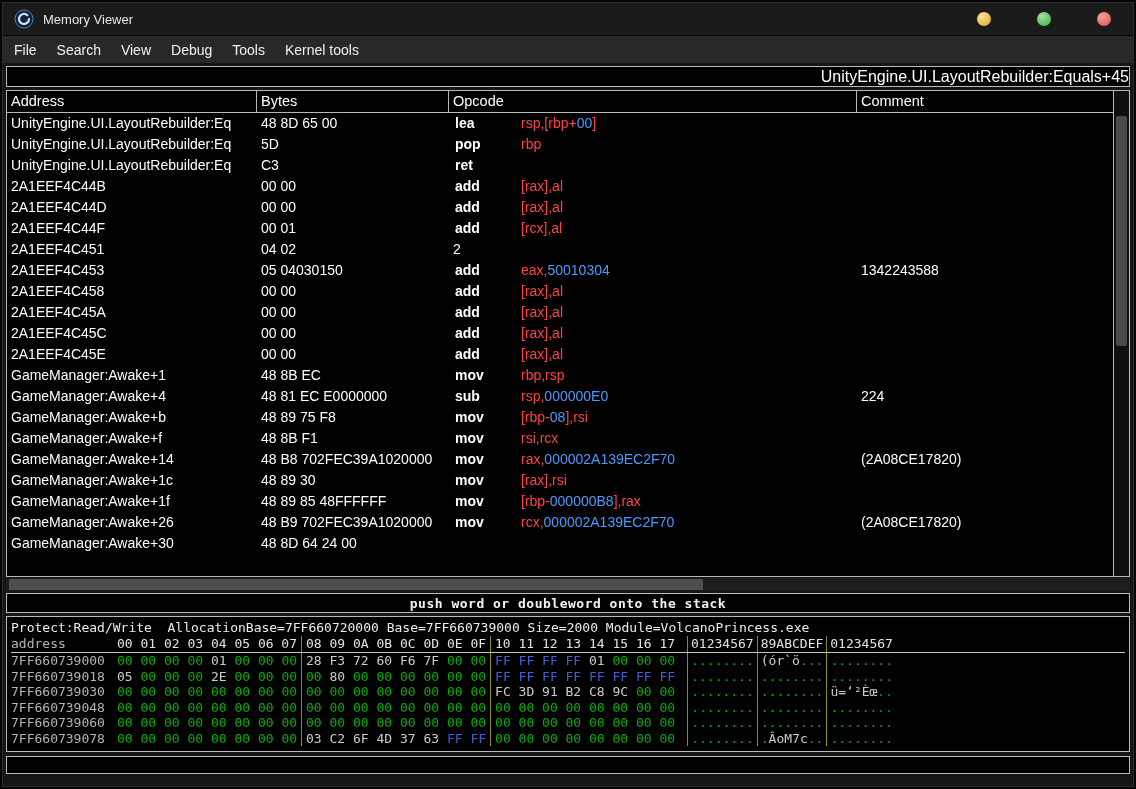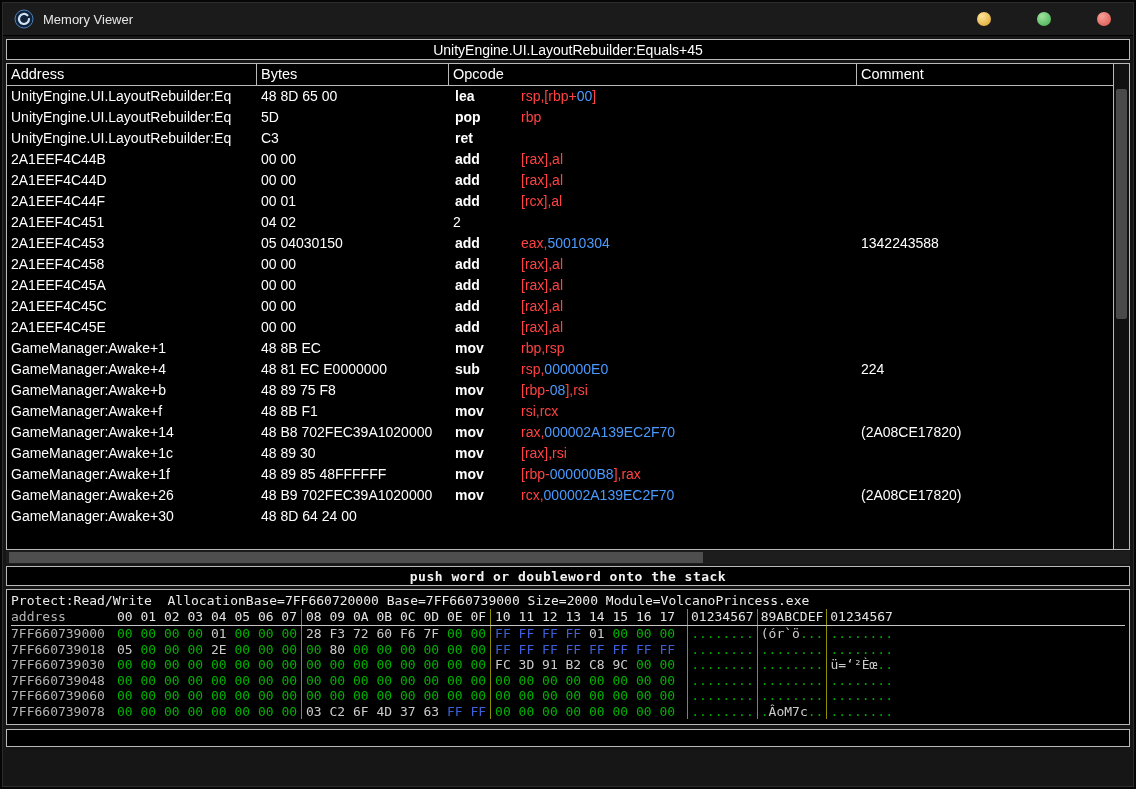--- a/index.html
+++ b/index.html
@@ -18,21 +18,21 @@
 .wbtn.red{background:radial-gradient(circle at 35% 30%,#f4a09a,var(--titlebar_button_red))}
 
 
 .menubar{height:27px;background:#282828;display:flex;align-items:center;padding-left:1px;flex:none}
 .menu-item{color:#f0f0f0;font-size:14px;padding:4px 10px;cursor:default}
 
 
 .content{flex:1;padding:3px;display:flex;flex-direction:column;min-height:0}
 .box{border:1px solid #b9b9b9;background:#000}
 
-.symbolbar{height:21px;color:#fff;font-size:14px;display:flex;align-items:center;justify-content:center;flex:none}
+.symbolbar{height:21px;color:#fff;font-size:16px;display:flex;align-items:center;justify-content:flex-end;flex:none}
 
 
 .disasm{margin-top:3px;position:relative;height:487px;flex:none;color:#fff;overflow:hidden}
 .dheader{display:grid;grid-template-columns:250px 192px 408px 1fr;height:22px;line-height:21px;border-bottom:1px solid #b9b9b9;margin-right:16px;font-size:14.5px}
 .dheader .hcell{padding-left:4px;border-right:1px solid #b9b9b9;overflow:hidden;white-space:nowrap}
 .dheader .hcell:last-child{border-right:none}
 .drows{margin-right:16px}
 .drow{display:grid;grid-template-columns:250px 192px 408px 1fr;height:21px;line-height:21px;font-size:14px}
 .addr,.bytes,.comment{padding-left:4px;white-space:nowrap;overflow:hidden}
 .opcell{white-space:nowrap;overflow:hidden;padding-left:6px}
@@ -80,20 +80,28 @@
       </svg>
     </span>
     <span class="title">Memory Viewer</span>
     <div class="winbtns">
       <span class="wbtn yellow"></span>
       <span class="wbtn green"></span>
       <span class="wbtn red"></span>
     </div>
   </div>
 
+  <div class="menubar">
+      <div class="menu-item">File</div>
+      <div class="menu-item">Search</div>
+      <div class="menu-item">View</div>
+      <div class="menu-item">Debug</div>
+      <div class="menu-item">Tools</div>
+      <div class="menu-item">Kernel tools</div>
+    </div>
 
   <div class="content">
 
     <div class="box symbolbar">
       <span>UnityEngine.UI.LayoutRebuilder:Equals+45</span>
     </div>
 
     <div class="box disasm">
       <div class="dheader">
           <div class="hcell">Address</div>

